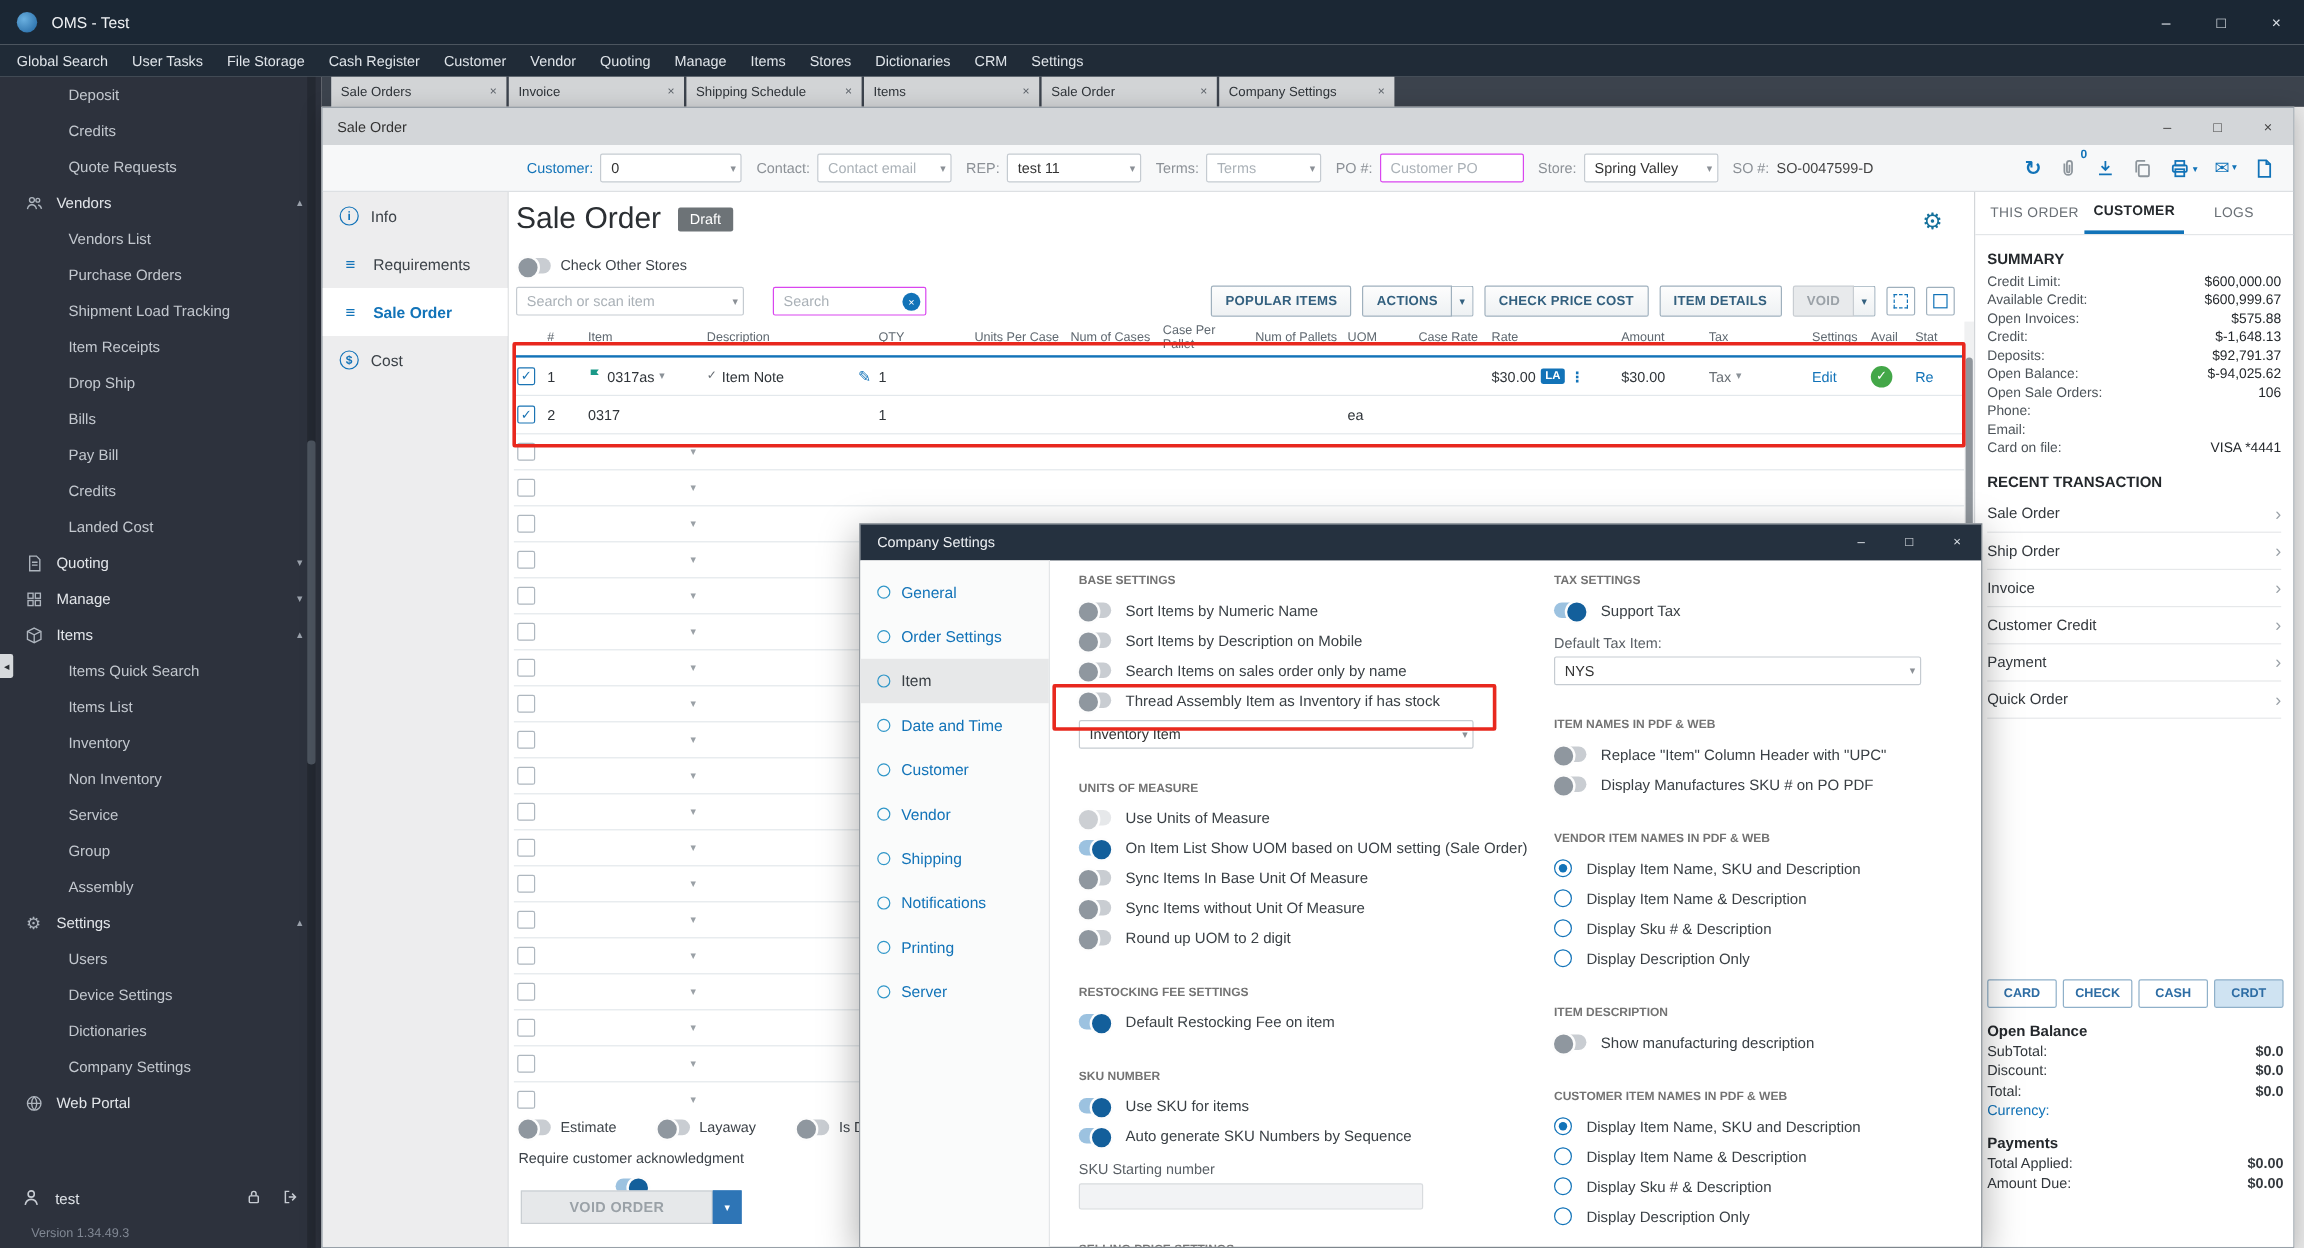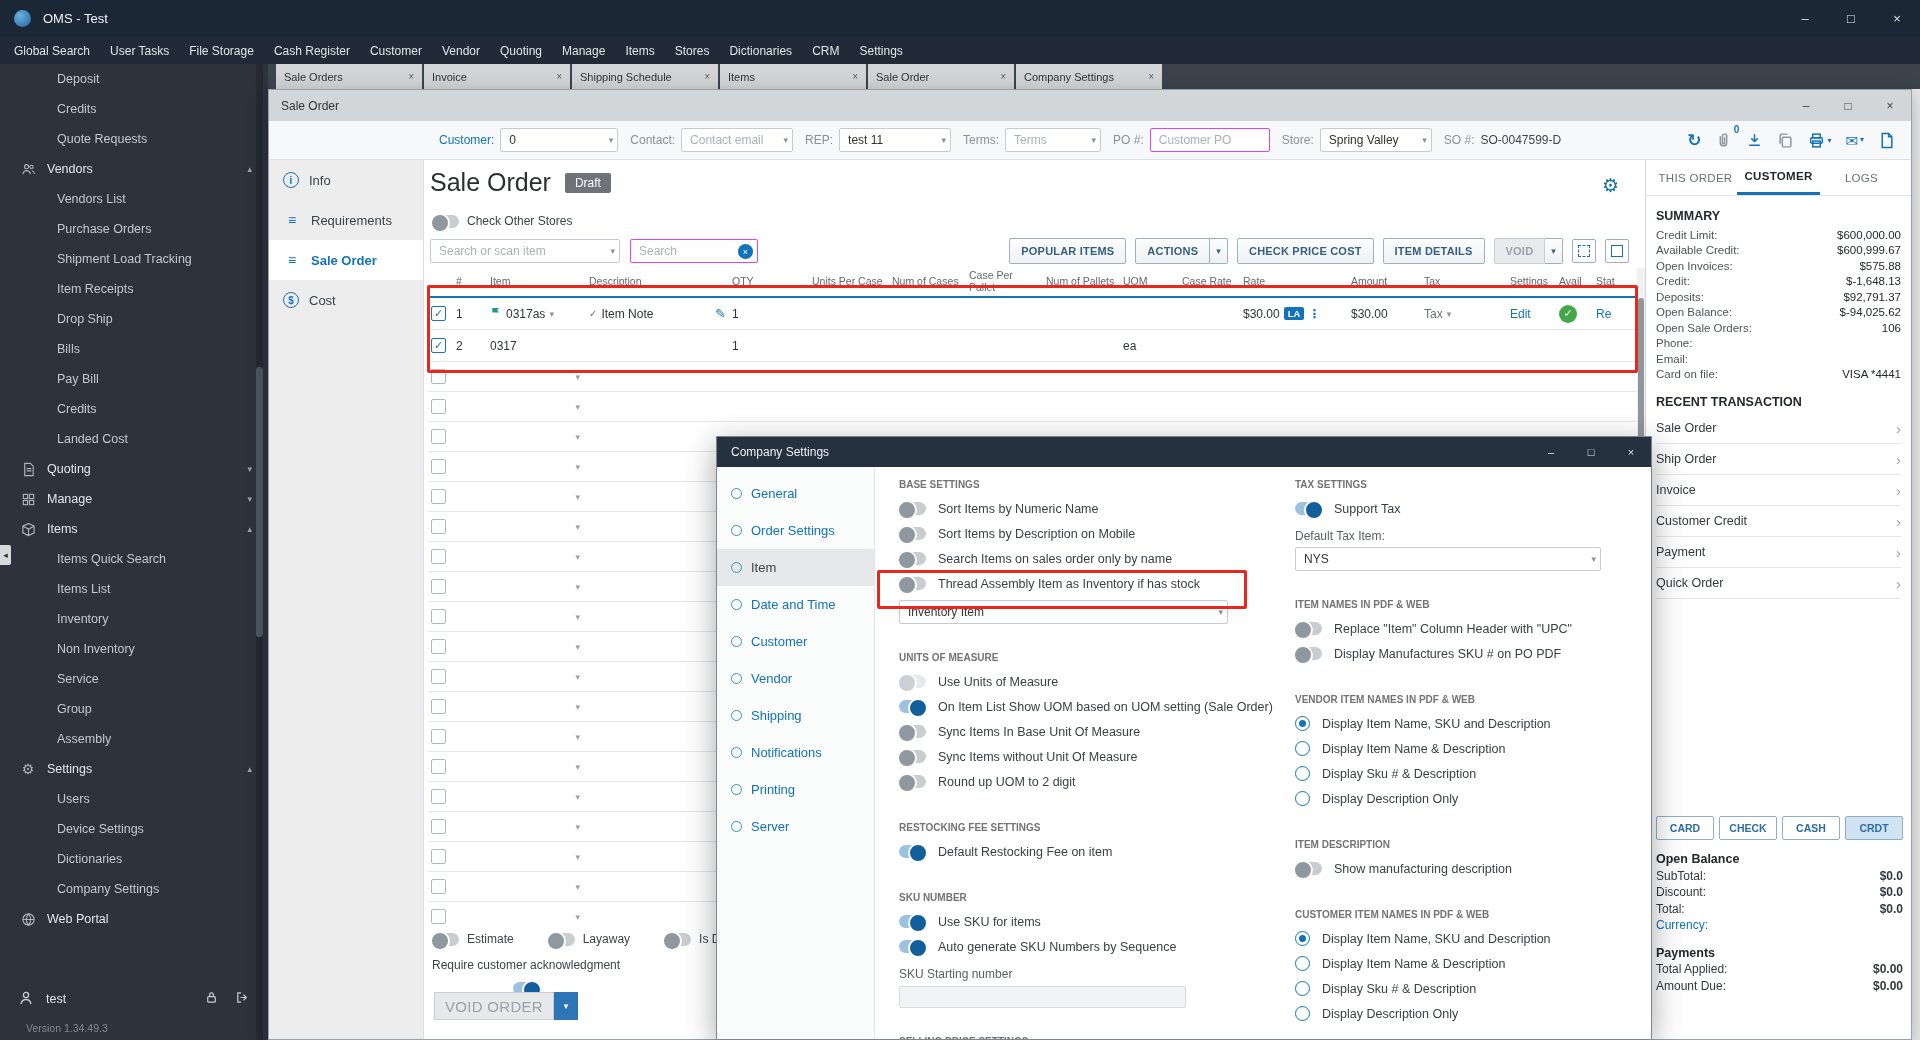--- a/index.html
+++ b/index.html
@@ -72,21 +72,21 @@
 
 
 .order { position:absolute; left:155px; top:70px; right:274px; bottom:0; background:#fff; }
 .o-head { position:absolute; left:6px; top:8px; display:flex; align-items:center; gap:14px; }
 .o-title { font-size:25px; color:#2b2f33; font-weight:normal; }
 .badge-draft { background:#6d7377; color:#fff; font-size:12px; padding:3px 10px; border-radius:2px; }
 .o-gear { position:absolute; right:18px; top:14px; color:#16729c; font-size:19px; }
 .o-stores { position:absolute; left:8px; top:54px; display:flex; align-items:center; gap:8px; font-size:12px; color:#3c4248; }
 .o-searchrow { position:absolute; left:6px; top:78px; right:8px; display:flex; align-items:center; }
 .search-sel { width:190px; }
-.search-wrap { position:relative; margin-left:10px;border-radius:12px; }
+.search-wrap { position:relative; margin-left:24px;border-radius:12px; }
 .search-wrap .clear { position:absolute; right:5px; top:5px; width:15px; height:15px; border-radius:50%; background:#1273b8; color:#fff; font-size:9px; display:flex; align-items:center; justify-content:center; }
 .o-buttons { margin-left:auto; display:flex; gap:9px; align-items:center; }
 .btn { height:26px; padding:0 11px; background:linear-gradient(#fdfdfd,#eef1f3); border:1px solid #9fb0bd; border-radius:2px; font-size:11px; color:#33607f; display:flex; align-items:center; font-weight:bold; letter-spacing:.2px; font-family:inherit; }
 .split { display:flex; }
 .split .main { border-radius:2px 0 0 2px; }
 .split .bcaret { border-radius:0 2px 2px 0; border-left:none; padding:0 6px; font-size:9px; }
 .btn.disabled { background:#e8eaec; color:#9aa1a7; border-color:#c8cdd2; }
 .iconbtn { width:24px; height:24px; border:1px solid #9fb0bd; border-radius:2px; background:#fff; display:flex; align-items:center; justify-content:center; }
 .marquee { width:12px; height:12px; border:1.3px dashed #1273b8; }
 
@@ -116,21 +116,21 @@
 
 
 .v-scroll { position:absolute; right:266px; top:178px; width:8px; bottom:0; background:#f0f1f2; }
 .v-thumb { position:absolute; top:30px; left:1px; width:6px; height:340px; background:#90969c; border-radius:3px; }
 
 
 .o-footer1 { position:absolute; left:8px; top:772px; display:flex; gap:34px; align-items:center; }
 .ftg { display:flex; align-items:center; gap:8px; font-size:12px; color:#3c4248;text-align:center; }
 .o-footer2 { position:absolute; left:8px; top:798px; display:flex; gap:10px; align-items:center; font-size:12px; color:#3c4248;flex-direction:column; }
 .void-row { position:absolute; left:10px; top:832px; display:flex; }
-.void-btn { width:120px; height:28px; background:#e6e8ea; color:#9aa1a7; border:1px solid #c9ced2; font-size:15px; font-weight:normal; display:flex; align-items:center; justify-content:center; letter-spacing:.3px; }
+.void-btn { width:160px; height:28px; background:#e6e8ea; color:#9aa1a7; border:1px solid #c9ced2; font-size:12px; font-weight:bold; display:flex; align-items:center; justify-content:center; letter-spacing:.3px; }
 .void-caret { width:24px; height:28px; background:#2e75b6; border:1px solid #2e75b6; color:#fff; display:flex; align-items:center; justify-content:center; font-size:9px; }
 
 
 .panel { position:absolute; right:0; top:70px; width:266px; bottom:0; background:#fff; border-left:1px solid #d3d6d9; padding:0 10px; }
 .p-tabs { display:flex; height:36px; margin:0 -10px; padding:0 8px; border-bottom:1px solid #e3e6e8; }
 .ptab { flex:1; display:flex; align-items:center; justify-content:center; font-size:11.5px; color:#6a7076; letter-spacing:.3px; }
 .ptab.active { color:#24282c; font-weight:bold; border-bottom:3px solid #1273b8; }
 .p-heading { font-size:12.5px; font-weight:bold; color:#24282c; margin-top:13px; margin-bottom:4px; }
 .sum-row { display:flex; justify-content:space-between; font-size:11.5px; height:15.5px; align-items:center; }
 .sum-label { color:#4d545a; }

